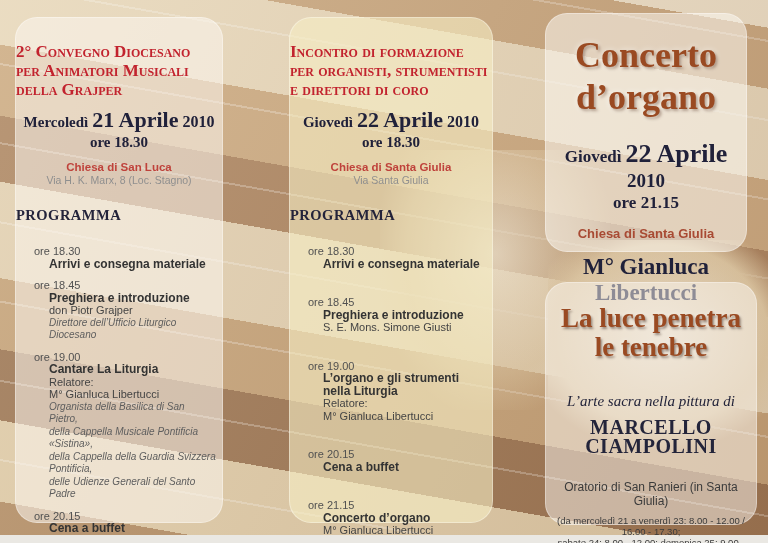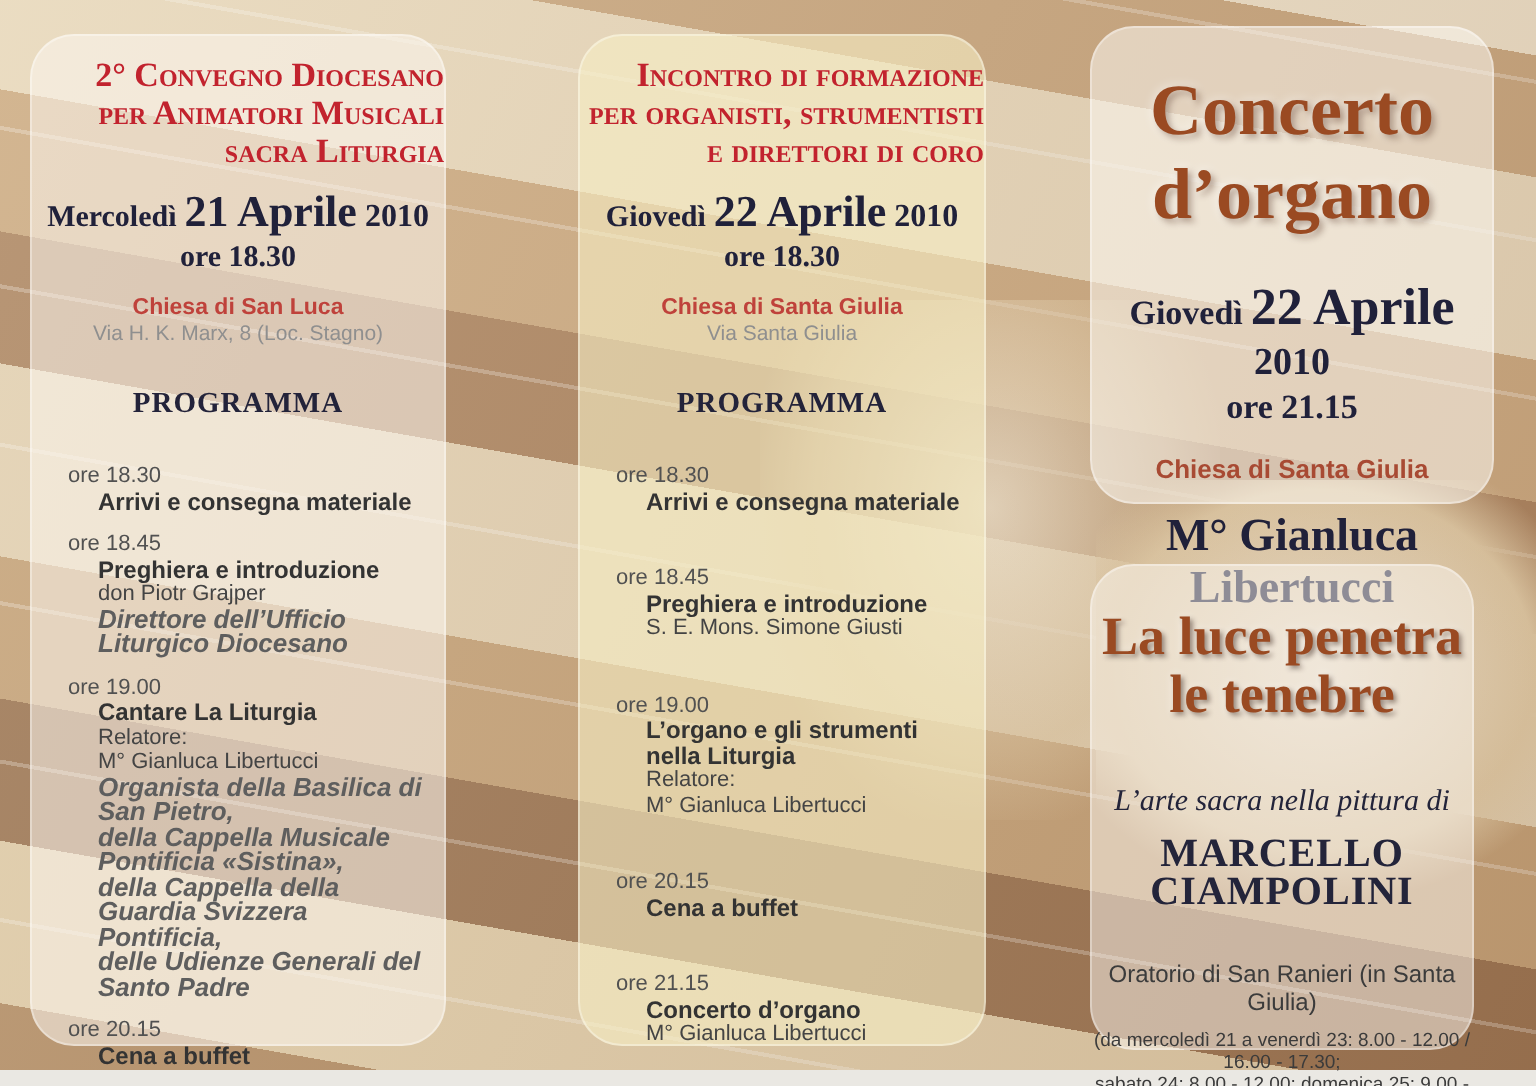--- a/index.html
+++ b/index.html
@@ -23,41 +23,41 @@
   .cylinder2{position:absolute;left:380px;top:150px;width:230px;height:260px;
     background:radial-gradient(ellipse at 50% 40%,rgba(244,234,212,.85) 0%,rgba(224,202,164,.5) 55%,rgba(210,180,140,0) 75%);}
   .wash{position:absolute;inset:0;background:linear-gradient(115deg,rgba(243,232,211,.22),rgba(140,100,70,.18));}
   .bottom-strip{position:absolute;left:0;bottom:0;width:768px;height:8px;background:#eae8e3;}
 
   
   .panel{position:absolute;border-radius:22px;border:1px solid rgba(255,255,255,.35);box-sizing:border-box;}
   .panel-left{left:15px;top:17px;width:208px;height:506px;background:rgba(252,245,238,.55);}
   .panel-mid{left:289px;top:17px;width:204px;height:506px;background:rgba(247,238,196,.6);}
   .panel-rt{left:545px;top:13px;width:202px;height:239px;background:rgba(251,247,241,.55);}
-  .panel-rb{left:545px;top:282px;width:192px;height:243px;background:rgba(251,247,241,.5);}
+  .panel-rb{left:545px;top:282px;width:212px;height:243px;background:rgba(251,247,241,.5);}
   .red-heading{font-family:"Liberation Serif",serif;font-variant:small-caps;font-weight:700;
-    color:#c2232e;font-size:17px;line-height:19px;text-align:right;margin-top:10px;}
+    color:#c2232e;font-size:17px;line-height:19px;text-align:left;margin-top:24px;}
   .date-line{font-family:"Liberation Serif",serif;font-weight:700;color:#20213a;text-align:center;margin-top:9px;line-height:24px;}
   .date-line .day{font-size:15px;}
   .date-line .big{font-size:22px;}
   .date-line .year{font-size:16px;}
   .ore-line{font-family:"Liberation Serif",serif;font-weight:700;color:#20213a;text-align:center;font-size:15px;line-height:17px;}
   .venue{margin-top:10px;text-align:center;}
   .venue .vname{font-size:11.5px;font-weight:700;color:#bf423b;line-height:13px;}
   .venue .vaddr{font-size:10.5px;color:#8f8f8f;line-height:12px;}
   .programma{font-family:"Liberation Serif",serif;font-weight:700;color:#23233a;
-    font-size:14.5px;letter-spacing:.5px;text-align:center;margin-top:21px;}
+    font-size:14.5px;letter-spacing:.5px;text-align:left;margin-top:21px;}
 
   .schedule{margin-top:21px;padding-left:18px;padding-right:6px;color:#3f3f3f;}
   .sched-item{margin-bottom:9px;}
   .panel-mid .sched-item{margin-bottom:26px;}
   .sched-item .time{font-size:11px;color:#515151;line-height:12.5px;}
   .sched-item .stitle{font-size:12px;font-weight:700;color:#333;margin-left:15px;line-height:12.5px;}
   .sched-item .sline{font-size:11px;color:#444;margin-left:15px;line-height:12.5px;}
-  .sched-item .srole{font-size:13px;font-style:italic;color:#5e5e5e;margin-left:15px;line-height:12.5px;font-weight:bold;}
+  .sched-item .srole{font-size:10px;font-style:italic;color:#5e5e5e;margin-left:15px;line-height:12.5px;}
 
   
   .concerto-title{font-family:"Liberation Serif",serif;font-weight:700;font-size:36px;line-height:42px;
     color:#9a4a22;text-align:center;margin-top:20px;
     text-shadow:2px 2px 3px rgba(70,30,10,.35),0 0 6px rgba(255,255,255,.65);}
   .rt-date{margin-top:24px;}
   .rt-date .day{font-size:17px;}
   .rt-date .big{font-size:26px;}
   .rt-date .year{font-size:19px;}
   .rt-ore{font-size:17px;}
@@ -84,21 +84,21 @@
     <div class="cylinder2"></div>
     <div class="cylinder"></div>
     <div class="wash"></div>
     <div class="bottom-strip"></div>
   </div>
 
   <section class="panel panel-left">
     <div class="red-heading">
       <div>2° Convegno Diocesano</div>
       <div>per Animatori Musicali</div>
-      <div>sacra Liturgia</div>
+      <div>della Grajper</div>
     </div>
     <div class="date-line">
       <span class="day">Mercoledì</span>
       <span class="big">21 Aprile</span>
       <span class="year">2010</span>
     </div>
     <div class="ore-line">ore 18.30</div>
     <div class="venue">
       <div class="vname">Chiesa di San Luca</div>
       <div class="vaddr">Via H. K. Marx, 8 (Loc. Stagno)</div>

